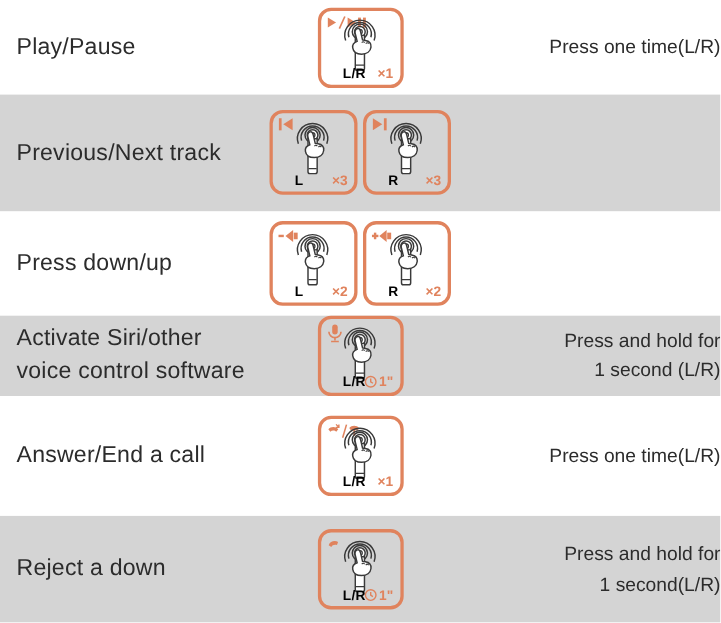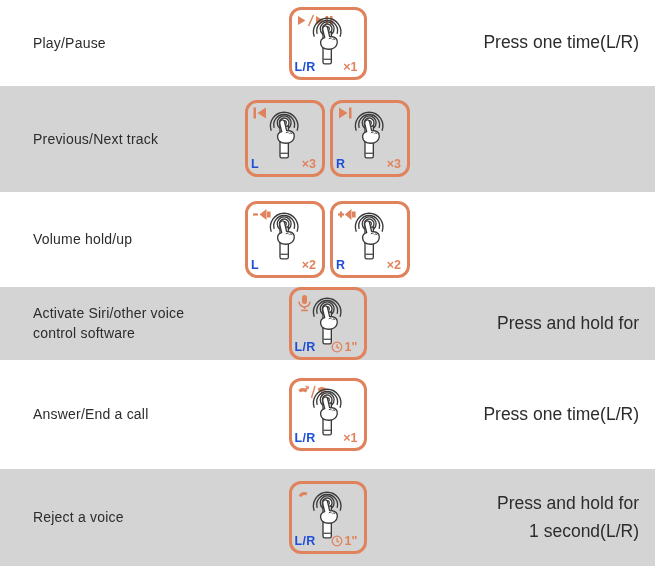--- a/index.html
+++ b/index.html
@@ -5,38 +5,38 @@
   html,body{margin:0;padding:0;}
   body{
     width:655px;height:566px;
     font-family:"Liberation Sans","DejaVu Sans",sans-serif;
     background:#ffffff;color:#2c2c2c;overflow:hidden;
   }
   .page{width:655px;height:566px;display:flex;flex-direction:column;}
   .row{display:flex;align-items:center;width:100%;box-sizing:border-box;}
   .row.shaded{background:#d4d4d4;}
   .action{
-    flex:0 0 240px;box-sizing:border-box;padding-left:33px;padding-right:10px;
-    font-size:14px;letter-spacing:.2px;line-height:1.45;color:#2c2c2c;
+    flex:0 0 240px;box-sizing:border-box;padding-left:15px;padding-right:10px;
+    font-size:21px;letter-spacing:.2px;line-height:1.45;color:#2c2c2c;
   }
   .icons{flex:0 0 175px;display:flex;justify-content:center;gap:5px;}
   .instruction{
-    flex:1 1 auto;box-sizing:border-box;padding-right:16px;
+    flex:1 1 auto;box-sizing:border-box;
     font-size:17.5px;line-height:1.55;text-align:right;color:#2c2c2c;
   }
   .gbox{
     position:relative;width:78px;height:73px;box-sizing:border-box;
     border:3px solid #e0835d;border-radius:12px;background:transparent;
   }
   .gbox.wide{width:80px;height:77px;}
   .glyph{position:absolute;top:4px;left:5px;line-height:0;}
   .earbud{position:absolute;left:50%;top:4px;transform:translateX(-50%);}
   .side{
-    position:absolute;bottom:3px;left:3px;
-    font-size:12.5px;font-weight:bold;color:#1d4ed8;letter-spacing:.3px;
+    position:absolute;bottom:3px;left:20px;
+    font-size:12.5px;font-weight:bold;color:#000000;letter-spacing:.3px;
   }
   .count{
     position:absolute;bottom:3px;right:6px;display:flex;align-items:center;gap:2px;
     font-size:12.5px;font-weight:bold;color:#e0835d;
   }
   .hidden-defs{position:absolute;width:0;height:0;overflow:hidden;}
 </style>
 </head>
 <body>
 
@@ -113,21 +113,21 @@
         <svg class="earbud" width="50" height="60">
             <use href="#earbud-sym"></use>
           </svg>
         <span class="side">R</span>
         <span class="count">×3</span>
       </div>
     </div>
   </div>
 
   <div class="row" style="height:97px">
-    <div class="action">Volume hold/up</div>
+    <div class="action">Press down/up</div>
     <div class="icons">
       <div class="gbox wide">
         <span class="glyph">
           <svg width="20" height="13" viewBox="0 0 20 13" fill="#e0835d">
             <rect x="0" y="5.4" width="5" height="2.2"></rect>
             <polygon points="6.5,6.5 13.5,1 13.5,12"></polygon>
             <rect x="14" y="3.5" width="3.6" height="6"></rect>
           </svg>
         </span>
         <svg class="earbud" width="50" height="60">
@@ -174,20 +174,21 @@
           <svg width="12" height="12" viewBox="0 0 12 12" fill="none" stroke="#e0835d" stroke-width="1.3">
             <circle cx="6" cy="6" r="4.8"></circle>
             <path d="M6,3.2 v2.9 l2,1.3"></path>
           </svg>
           <span>1"</span>
         </span>
       </div>
     </div>
     <div class="instruction">
       <span>Press and hold for</span><br>
+      <span>1 second (L/R)</span>
     </div>
   </div>
 
   <div class="row" style="height:112px">
     <div class="action">Answer/End a call</div>
     <div class="icons">
       <div class="gbox">
         <span class="glyph">
           <svg width="32" height="14" viewBox="0 0 32 14" fill="#e0835d">
             <path d="M1.5,5.2 C3.6,2.4 8.4,2.4 10.5,5.2 L8.7,7.5 C7.3,6 4.7,6 3.3,7.5 Z"></path>
@@ -203,21 +204,21 @@
         <span class="side">L/R</span>
         <span class="count">×1</span>
       </div>
     </div>
     <div class="instruction">
       <span>Press one time(L/R)</span>
     </div>
   </div>
 
   <div class="row shaded" style="height:99px">
-    <div class="action">Reject a voice</div>
+    <div class="action">Reject a down</div>
     <div class="icons">
       <div class="gbox">
         <span class="glyph">
           <svg width="13" height="11" viewBox="0 0 13 11" fill="#e0835d">
             <path d="M1.5,6.2 C3.6,3.4 8.4,3.4 10.5,6.2 L8.7,8.5 C7.3,7 4.7,7 3.3,8.5 Z" transform="rotate(-18 6 6)"></path>
           </svg>
         </span>
         <svg class="earbud" width="50" height="58">
             <use href="#earbud-sym"></use>
           </svg>

